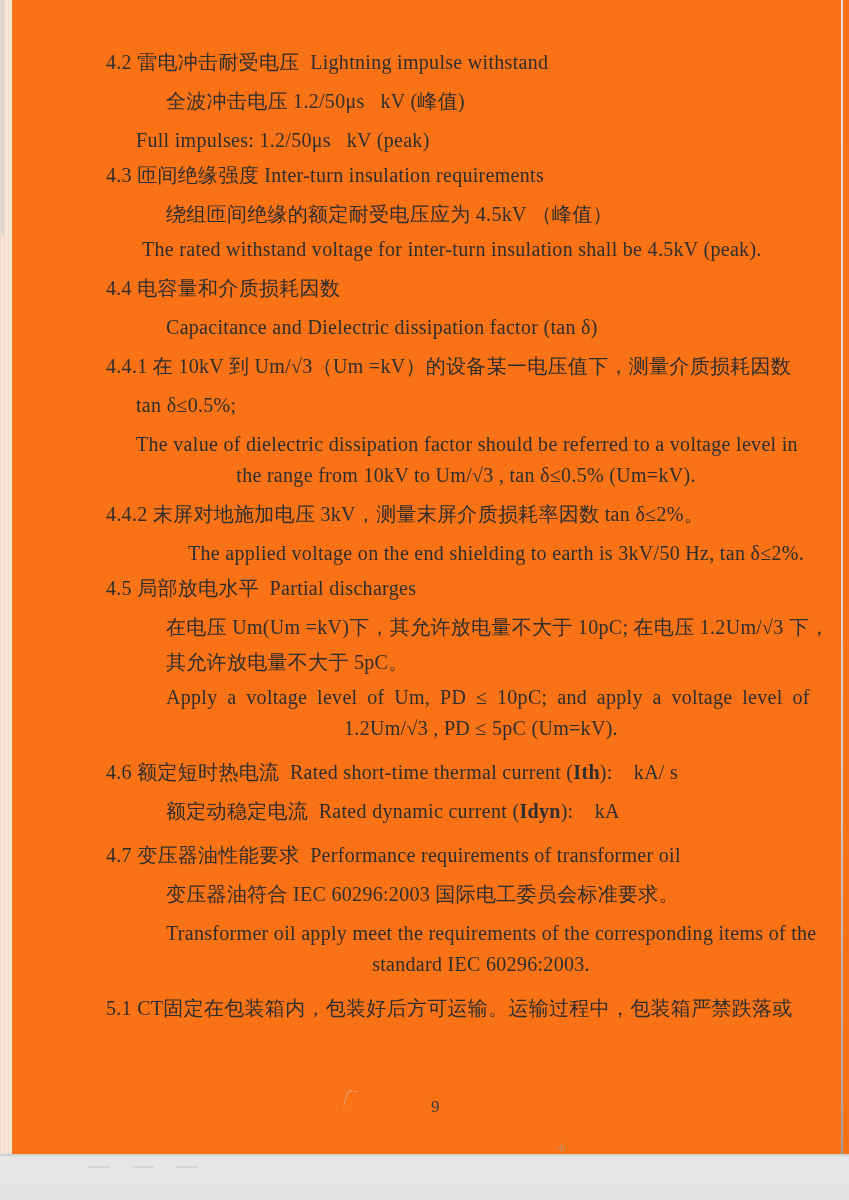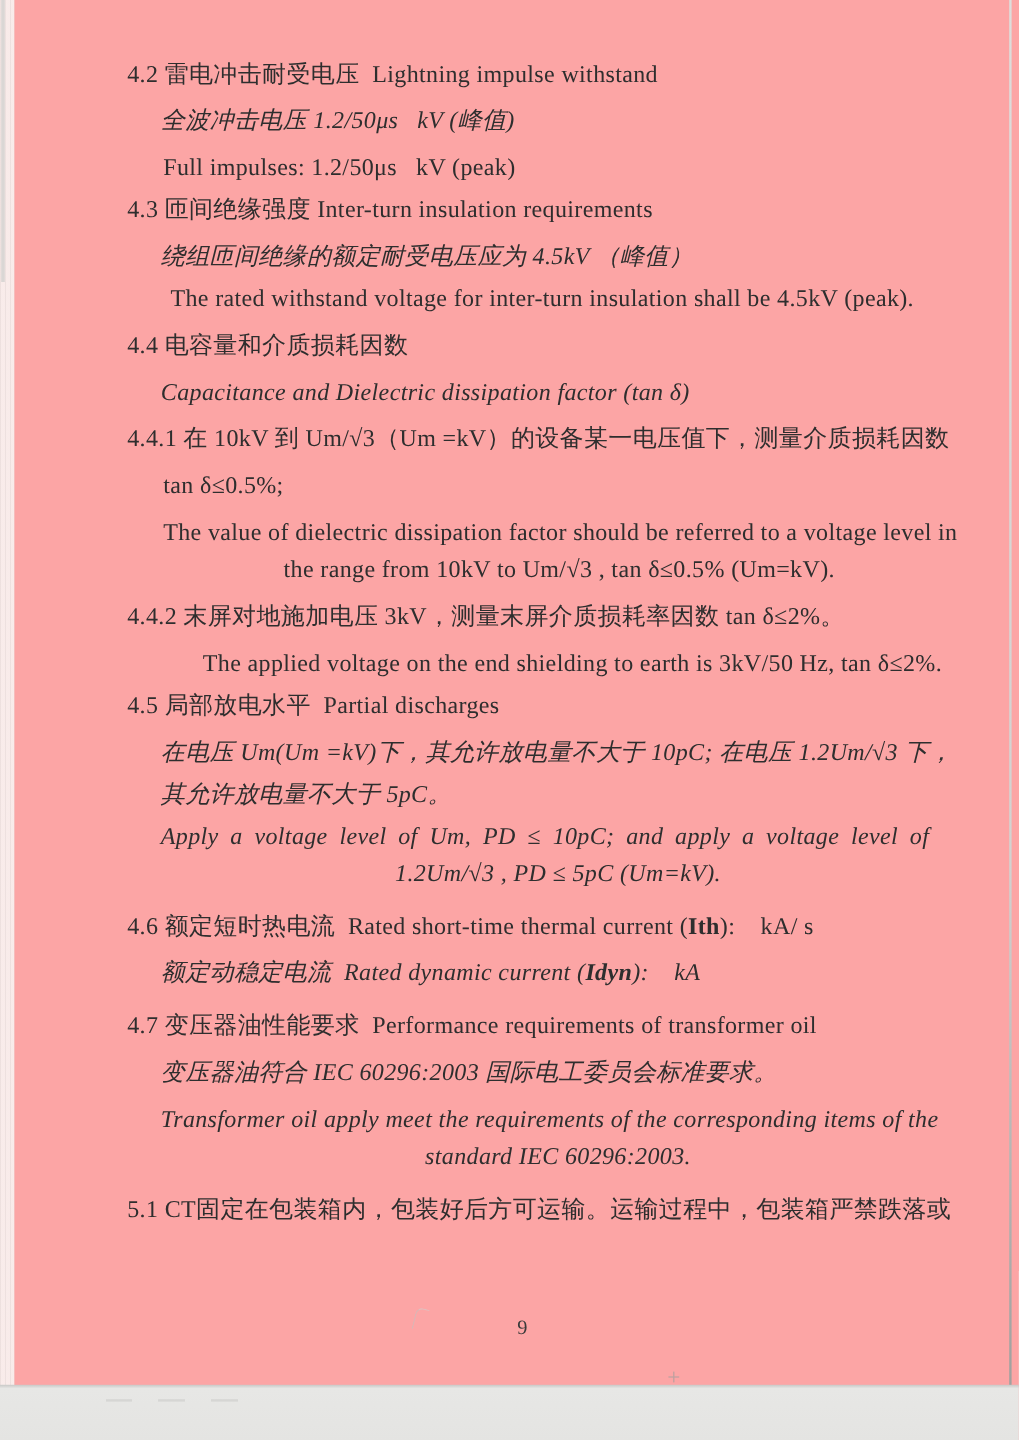--- a/index.html
+++ b/index.html
@@ -9,21 +9,21 @@
     height: 1200px;
     overflow: hidden;
     background: #f2f2f0;
     font-family: "Liberation Serif", "DejaVu Serif", serif;
   }
   #page {
     position: absolute;
     left: 0; top: 0;
     width: 849px;
     height: 1200px;
-    background: #fca5a5;
+    background: #f97316;
   }
   
   #edge-left {
     position: absolute; left: 0; top: 0; width: 12px; height: 1200px;
     background: repeating-linear-gradient(90deg, #ebebe9 0 1px, #f8f8f6 1px 4px);
     opacity: 0.85;
   }
   #edge-left-dark {
     position: absolute; left: 1px; top: 0; width: 3px; height: 235px;
     background: #d2d2d0; opacity: 0.8;
@@ -67,23 +67,23 @@
   .line {
     white-space: pre;
     font-size: 20px;
     line-height: 20px;
     color: #2e2e2e;
     letter-spacing: 0.3px;
   }
   
   .num   { margin-left: 0; }
   .hang1 { margin-left: 36px; }
-  .hang2 { margin-left: 28px; font-style: italic; }
+  .hang2 { margin-left: 60px; }
   .hang3 { margin-left: 30px; }
-  .hang4 { margin-left: 63px; }
+  .hang4 { margin-left: 82px; }
   
   .first  { margin-top: 0; }
   .tight  { margin-top: 11px; text-align: center; }
   .snug   { margin-top: 15px; }
   .normal { margin-top: 19px; }
   .roomy  { margin-top: 24px; font-family: Liberation Serif, serif; }
   
   .sp { word-spacing: 4.5px; }
   .b  { font-weight: bold; }
   #page-number {

